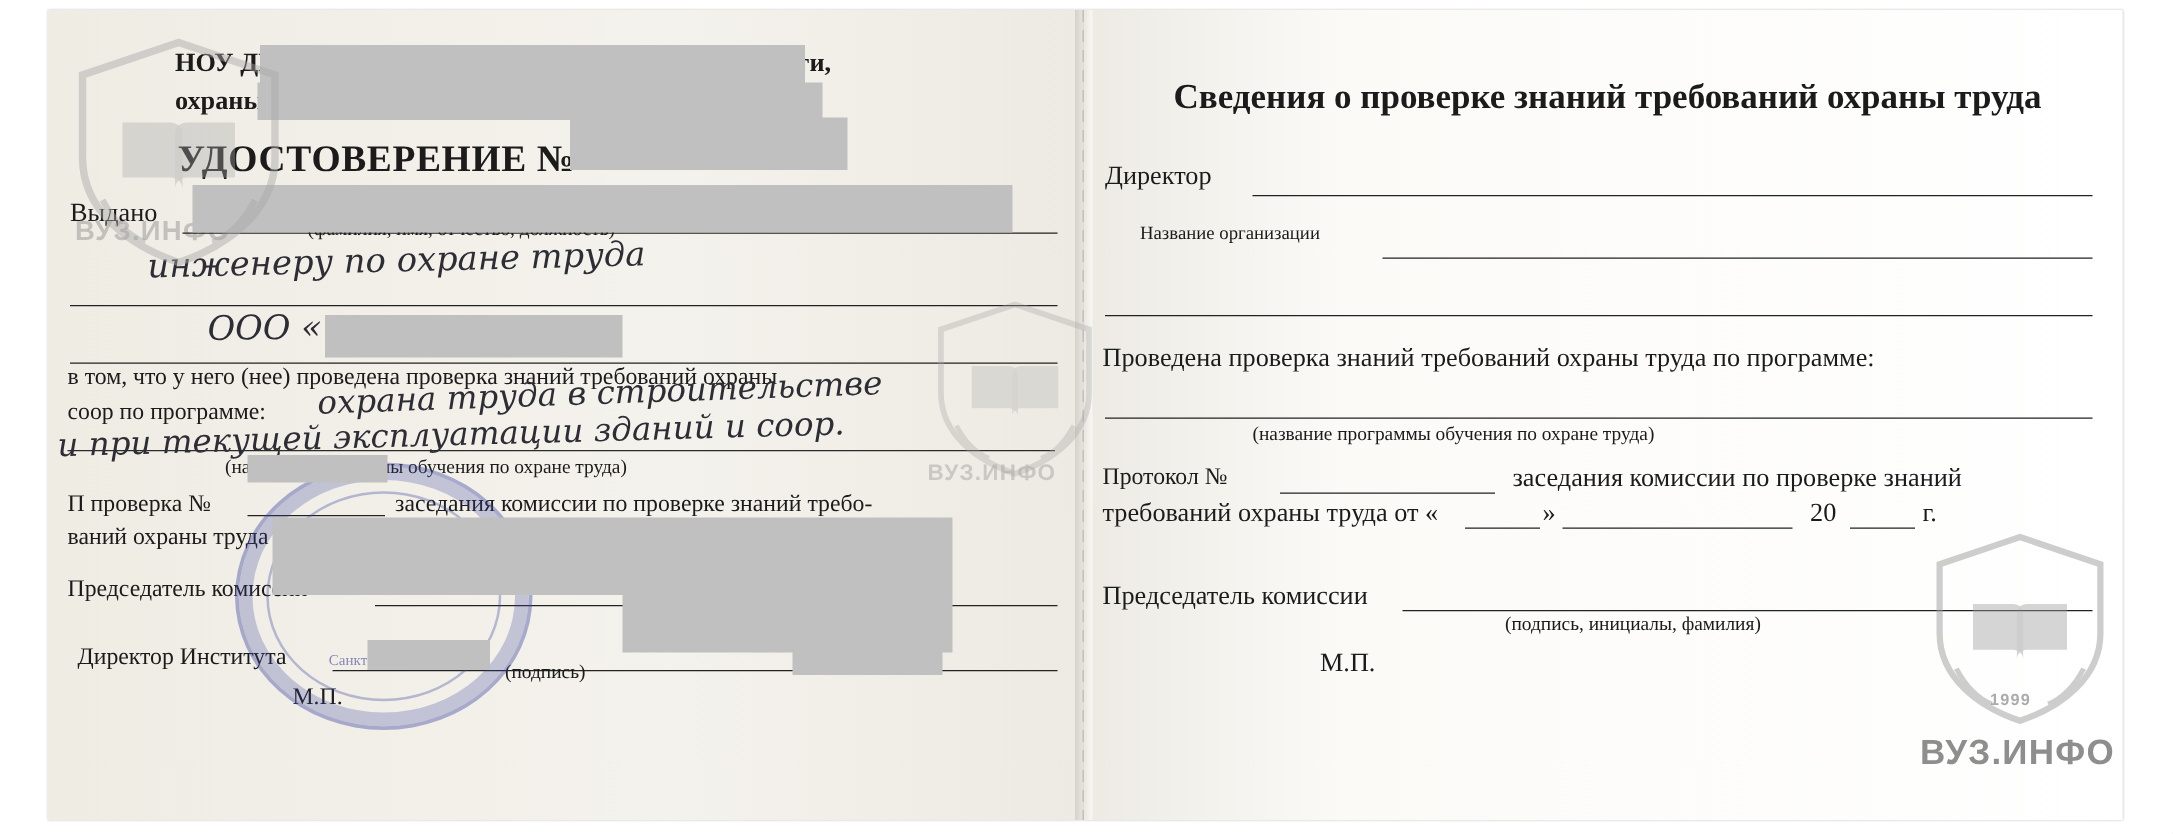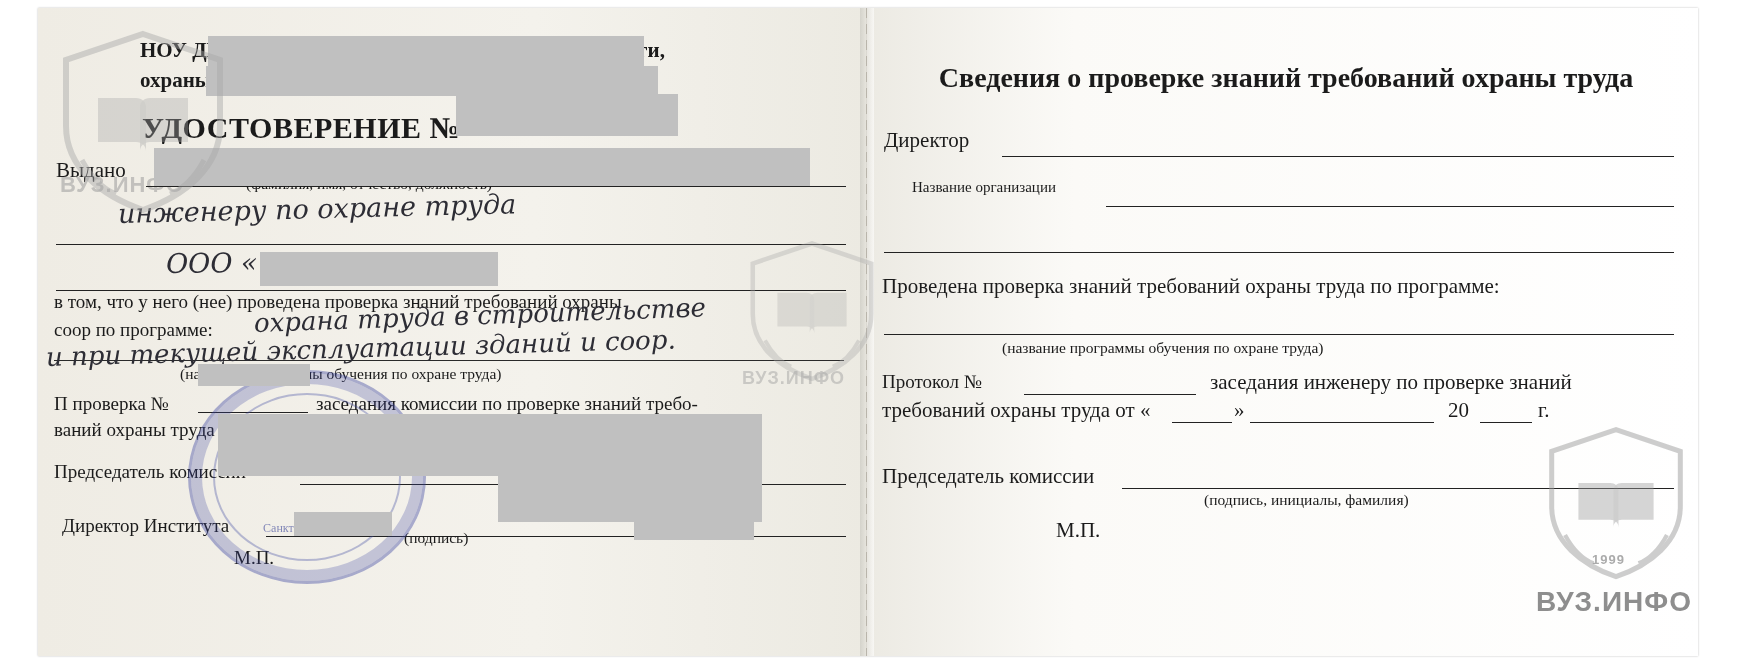--- a/index.html
+++ b/index.html
@@ -246,21 +246,21 @@
       <div class="t" style="left:22px; top:172px; font-size:15px;margin-left:16px;">Название организации</div>
       <div class="rule" style="left:232px; top:198px; width:568px;"></div>
       <div class="rule" style="left:10px;  top:244px; width:790px;"></div>
 
       <div class="t" style="left:8px; top:268px; font-size:21px;">Проведена проверка знаний требований охраны труда по программе:</div>
       <div class="rule" style="left:10px; top:326px; width:790px;"></div>
       <div class="t small" style="left:128px; top:332px;">(название программы обучения по охране труда)</div>
 
       <div class="t" style="left:8px; top:364px; font-size:19px;">Протокол №</div>
       <div class="rule" style="left:150px; top:386px; width:172px;"></div>
-      <div class="t" style="left:336px; top:364px; font-size:21px;">заседания инженеру по проверке знаний</div>
+      <div class="t" style="left:336px; top:364px; font-size:21px;">заседания комиссии по проверке знаний</div>
 
       <div class="t" style="left:8px; top:392px; font-size:21px;">требований охраны труда от «</div>
       <div class="rule" style="left:298px; top:414px; width:60px;"></div>
       <div class="t" style="left:360px; top:392px; font-size:21px;">»</div>
       <div class="rule" style="left:376px; top:414px; width:184px;"></div>
       <div class="t" style="left:574px; top:392px; font-size:21px;">20</div>
       <div class="rule" style="left:606px; top:414px; width:52px;"></div>
       <div class="t" style="left:664px; top:392px; font-size:21px;">г.</div>
 
       <div class="t" style="left:8px; top:458px; font-size:21px;">Председатель комиссии</div>

